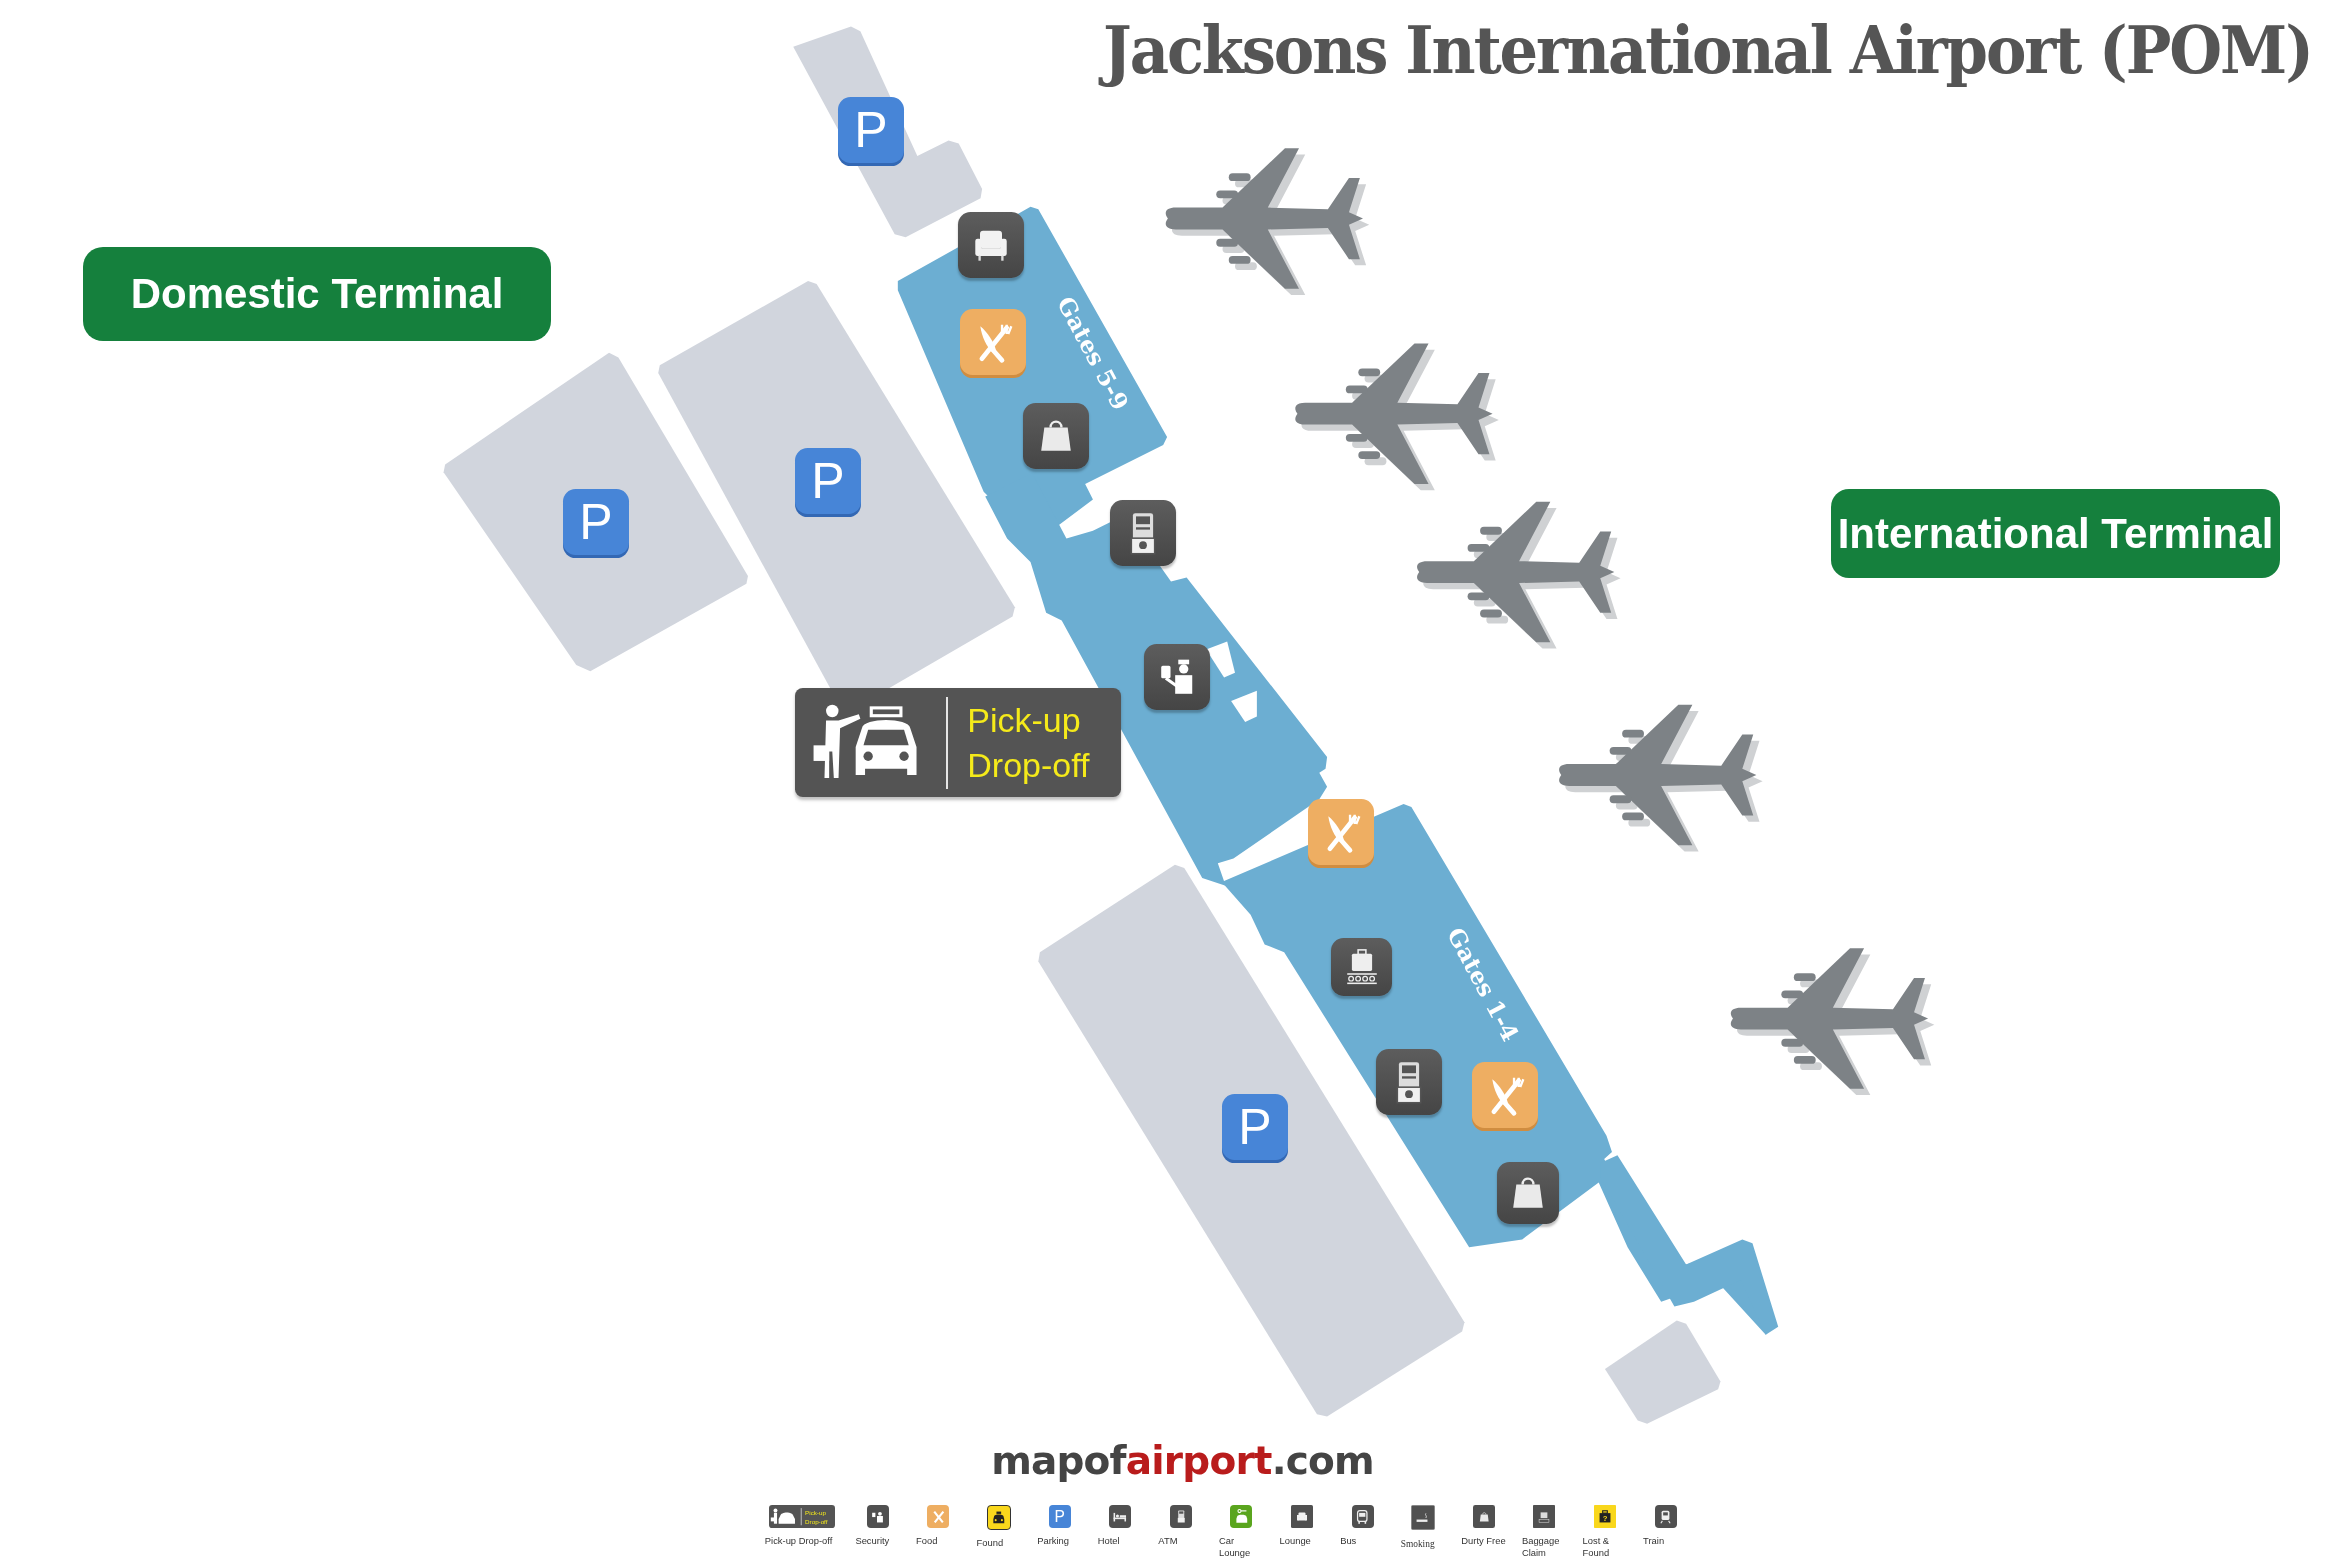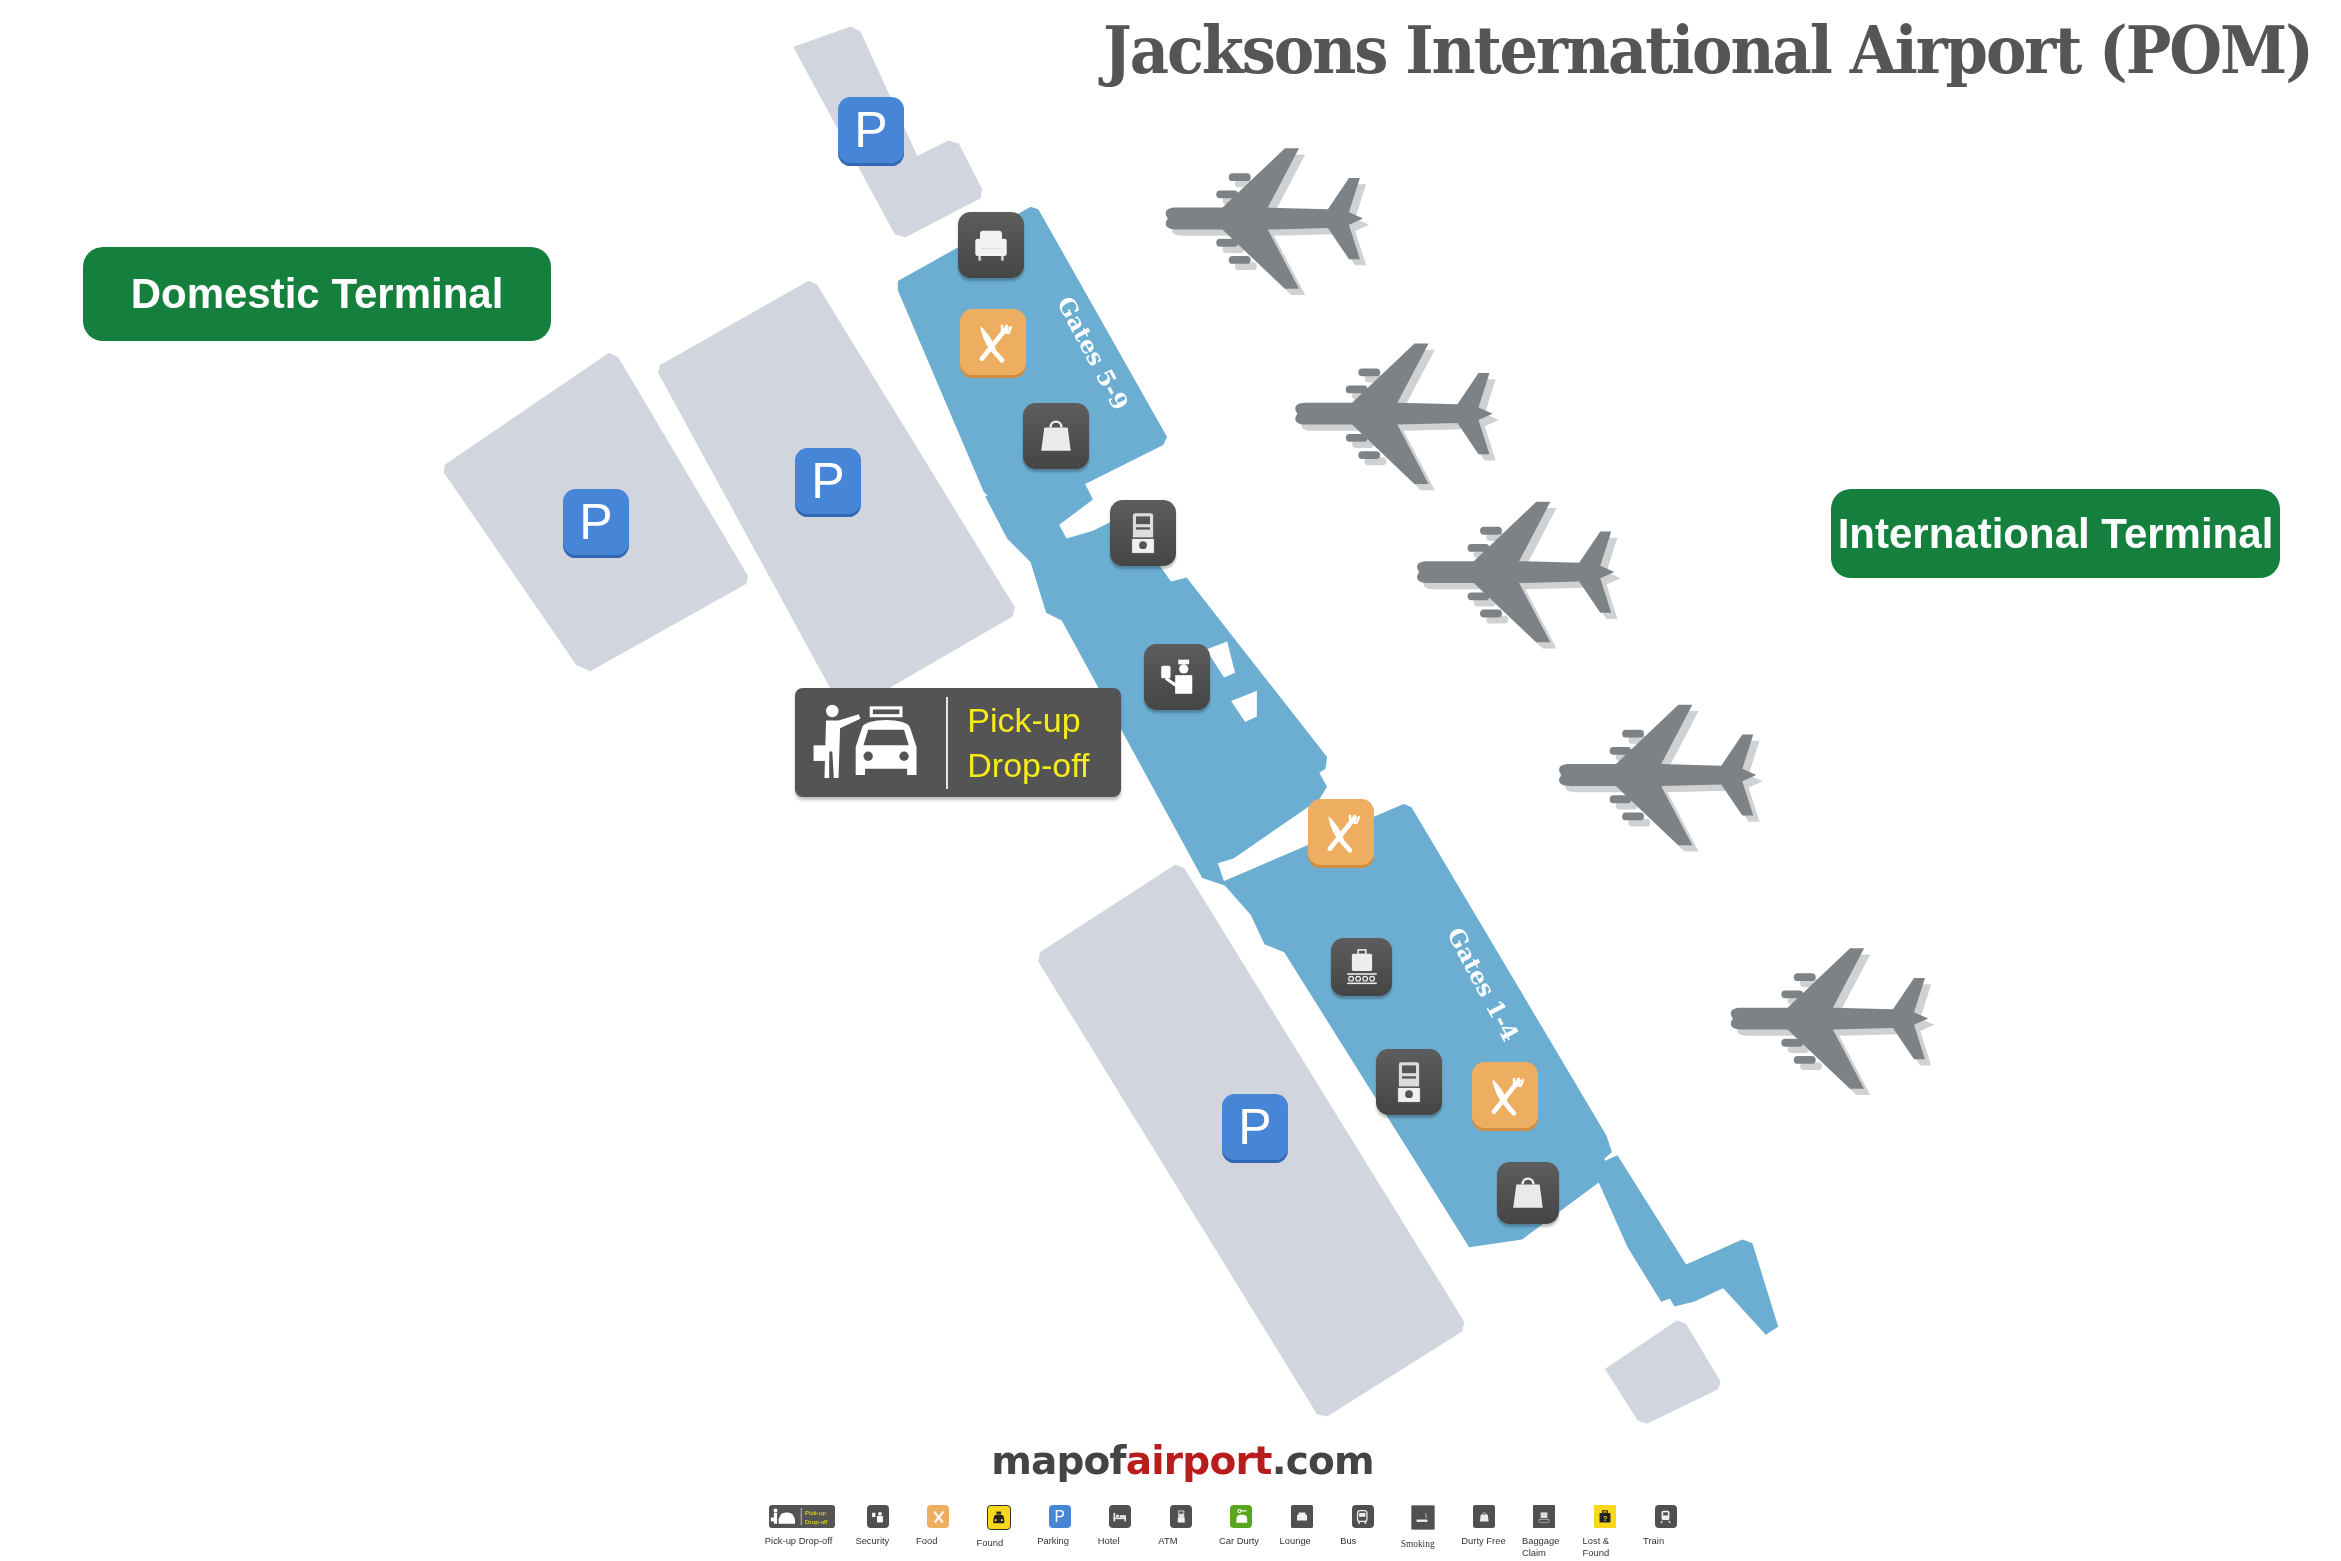--- a/index.html
+++ b/index.html
@@ -99,21 +99,21 @@
       <g fill="#7d8286">
           <use href="#plane"></use>
         </g>
     </g>
   </g>
 </svg>
 
 <div class="title">Jacksons International Airport (POM)</div>
 
 <div class="term-label" style="left:83px; top:247px; width:468px; height:94px;">Domestic Terminal</div>
-<div class="term-label" style="left:1831px; top:489px; width:449px; height:89px;">International Terminal</div>
+<div class="term-label" style="left:1831px; top:489px; width:449px; height:89px;border-radius:18px;">International Terminal</div>
 
 <div class="gates" style="left:1076px; top:292px; transform:rotate(62deg);">Gates 5-9</div>
 <div class="gates" style="left:1466px; top:923px; transform:rotate(62deg);">Gates 1-4</div>
 
 <div class="poi park" style="left:838px; top:97px;">
     <span>P</span>
   </div>
 <div class="poi park" style="left:563px; top:489px;">
     <span>P</span>
   </div>
@@ -315,21 +315,21 @@
     <div class="legend-label">ATM</div>
   </div>
   <div class="legend-item">
     <div class="legend-icon" style="background:#5aa51e;">
         <svg width="15.6" height="17" viewBox="0 0 20 22">
           <circle cx="7" cy="4" r="2" fill="none" stroke="#fff" stroke-width="1.4"></circle>
           <rect x="9" y="3" width="7" height="1.5" fill="#fff"></rect>
           <path d="M4,11 C4,8 16,8 16,11 L17,14 L17,19 L3,19 L3,14 Z" fill="#fff"></path>
         </svg>
       </div>
-    <div class="legend-label">Car Durty</div>
+    <div class="legend-label">Car Lounge</div>
   </div>
   <div class="legend-item">
     <div class="legend-icon" style="background:#505050; border-radius:1.6px;">
         <svg width="14" height="14" viewBox="0 0 56 56">
           <rect x="14" y="10" width="28" height="22" rx="4" fill="#f2f2f2"></rect>
           <rect x="8" y="20" width="8" height="22" fill="#f2f2f2"></rect>
           <rect x="40" y="20" width="8" height="22" fill="#f2f2f2"></rect>
           <rect x="14" y="32" width="28" height="10" fill="#f2f2f2"></rect>
         </svg>
       </div>

